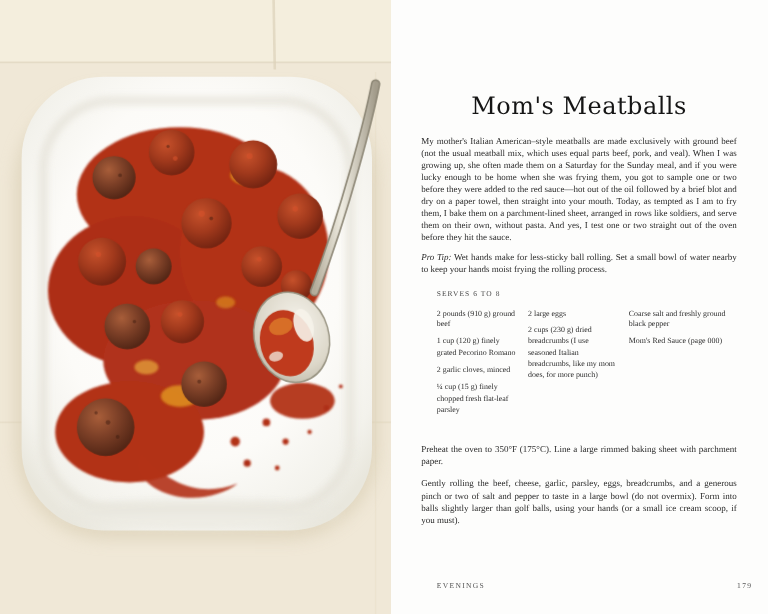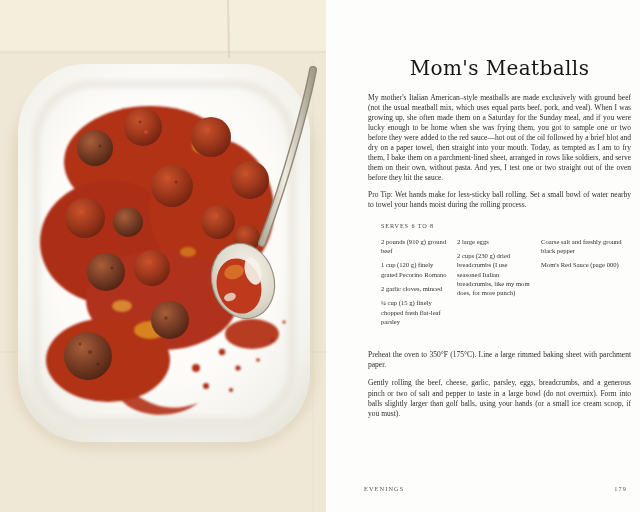--- a/index.html
+++ b/index.html
@@ -6,31 +6,31 @@
   .spread{
     position:relative;width:640px;height:512px;overflow:hidden;
     font-family:"Liberation Serif",serif;background:#fdfdfc;
   }
   .photo-page{position:absolute;left:0;top:0;width:326px;height:512px;}
   .photo-page svg{display:block;}
   .recipe-page{
     position:absolute;left:326px;top:0;width:314px;height:512px;
     background:#fdfdfc;
   }
-  .content{position:absolute;left:42px;top:0;width:263px;padding-top:56px;}
+  .content{position:absolute;left:25px;top:0;width:263px;padding-top:76px;}
   .title{
     font-family:"DejaVu Serif",serif;font-size:20px;font-weight:400;
     letter-spacing:.4px;color:#151515;text-align:center;margin:0 0 13px 0;
   }
   .body-text{
     font-size:7.5px;line-height:1.34;color:#2b2b2b;text-align:justify;
     margin:0 0 7px 0;
   }
   .protip{margin-bottom:11px;}
-  .protip .tip-label{}
+  .protip .tip-label{font-style:italic;}
   .serves{
     font-size:6.2px;letter-spacing:.9px;color:#474747;margin:0 0 8px 13px;
   }
   .ingredients{
     display:grid;grid-template-columns:66px 74px 88px;column-gap:10px;
     margin:0 0 13px 13px;
   }
   .ing-col p{
     font-size:6.6px;line-height:1.42;color:#2e2e2e;margin:0 0 5px 0;
   }
@@ -177,21 +177,21 @@
   </div>
 
   <div class="recipe-page">
     <div class="content">
 
       <h1 class="title">Mom's Meatballs</h1>
 
       <p class="body-text">My mother's Italian American–style meatballs are made exclusively with ground beef (not the usual meatball mix, which uses equal parts beef, pork, and veal). When I was growing up, she often made them on a Saturday for the Sunday meal, and if you were lucky enough to be home when she was frying them, you got to sample one or two before they were added to the red sauce—hot out of the oil followed by a brief blot and dry on a paper towel, then straight into your mouth. Today, as tempted as I am to fry them, I bake them on a parchment-lined sheet, arranged in rows like soldiers, and serve them on their own, without pasta. And yes, I test one or two straight out of the oven before they hit the sauce.</p>
 
       <p class="body-text protip">
-        <span class="tip-label">Pro Tip:</span><span> Wet hands make for less-sticky ball rolling. Set a small bowl of water nearby to towel your hands moist during the rolling process.</span>
+        <span class="tip-label">Pro Tip:</span><span> Wet hands make for less-sticky ball rolling. Set a small bowl of water nearby to keep your hands moist frying the rolling process.</span>
       </p>
 
       <div class="serves">SERVES 6 TO 8</div>
 
       <div class="ingredients">
         <div class="ing-col">
           <p>2 pounds (910 g) ground beef</p>
           <p>1 cup (120 g) finely grated Pecorino Romano</p>
           <p>2 garlic cloves, minced</p>
           <p>¼ cup (15 g) finely chopped fresh flat-leaf parsley</p>

